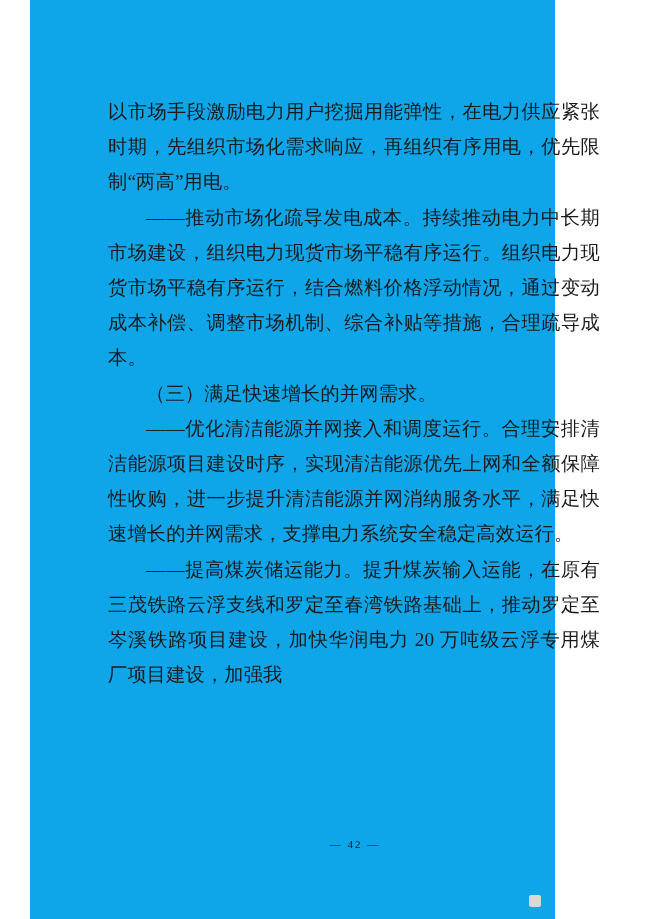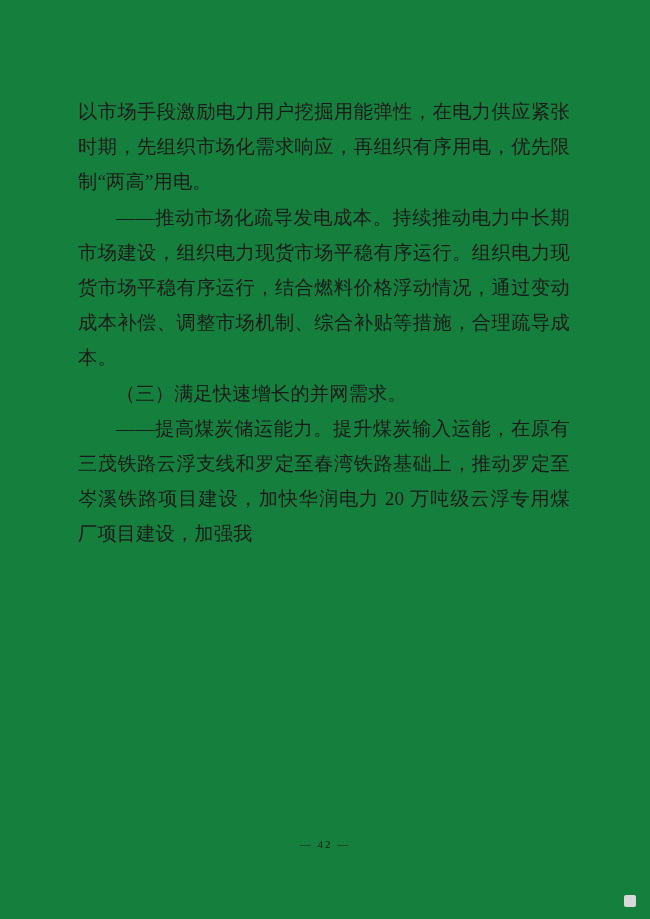--- a/index.html
+++ b/index.html
@@ -8,24 +8,25 @@
   }
   body {
     width: 650px;
     height: 919px;
     background: #ffffff;
     font-family: "Liberation Serif", "DejaVu Serif", serif;
     overflow: hidden;
   }
   .page {
     position: relative;
-    width: 650px;
+    width: 525px;
     height: 919px;
-    background: #15803d;
+    background: #0ea5e9;
     box-sizing: border-box;
+    margin-left: 30px;
   }
   .content {
     position: absolute;
     left: 78px;
     top: 94px;
     width: 492px;
   }
   .para {
     font-size: 19.2px;
     line-height: 35.2px;
@@ -65,17 +66,18 @@
   }
 </style>
 </head>
 <body>
 
 <div class="page">
   <div class="content">
     <p class="para"><span class="inline-seg">以市场手段激励电力用户挖掘用能弹性，在电力供应紧张时期，先组织市场化需求响应，再组织有序用电，优先限制“两高”用电。</span></p>
     <p class="para indent"><span class="inline-seg b">——推动市场化疏导发电成本。</span><span class="inline-seg">持续推动电力中长期市场建设，组织电力现货市场平稳有序运行。组织电力现货市场平稳有序运行，结合燃料价格浮动情况，通过变动成本补偿、调整市场机制、综合补贴等措施，合理疏导成本。</span></p>
     <p class="para indent"><span class="inline-seg b">（三）满足快速增长的并网需求。</span></p>
+    <p class="para indent"><span class="inline-seg b">——优化清洁能源并网接入和调度运行。</span><span class="inline-seg">合理安排清洁能源项目建设时序，实现清洁能源优先上网和全额保障性收购，进一步提升清洁能源并网消纳服务水平，满足快速增长的并网需求，支撑电力系统安全稳定高效运行。</span></p>
     <p class="para indent"><span class="inline-seg b">——提高煤炭储运能力。</span><span class="inline-seg">提升煤炭输入运能，在原有三茂铁路云浮支线和罗定至春湾铁路基础上，推动罗定至岑溪铁路项目建设，加快华润电力 20 万吨级云浮专用煤厂项目建设，加强我</span></p>
   </div>
   <div class="footer">— 42 —</div>
   <div class="corner-mark"></div>
 </div>
 
 </body></html>

